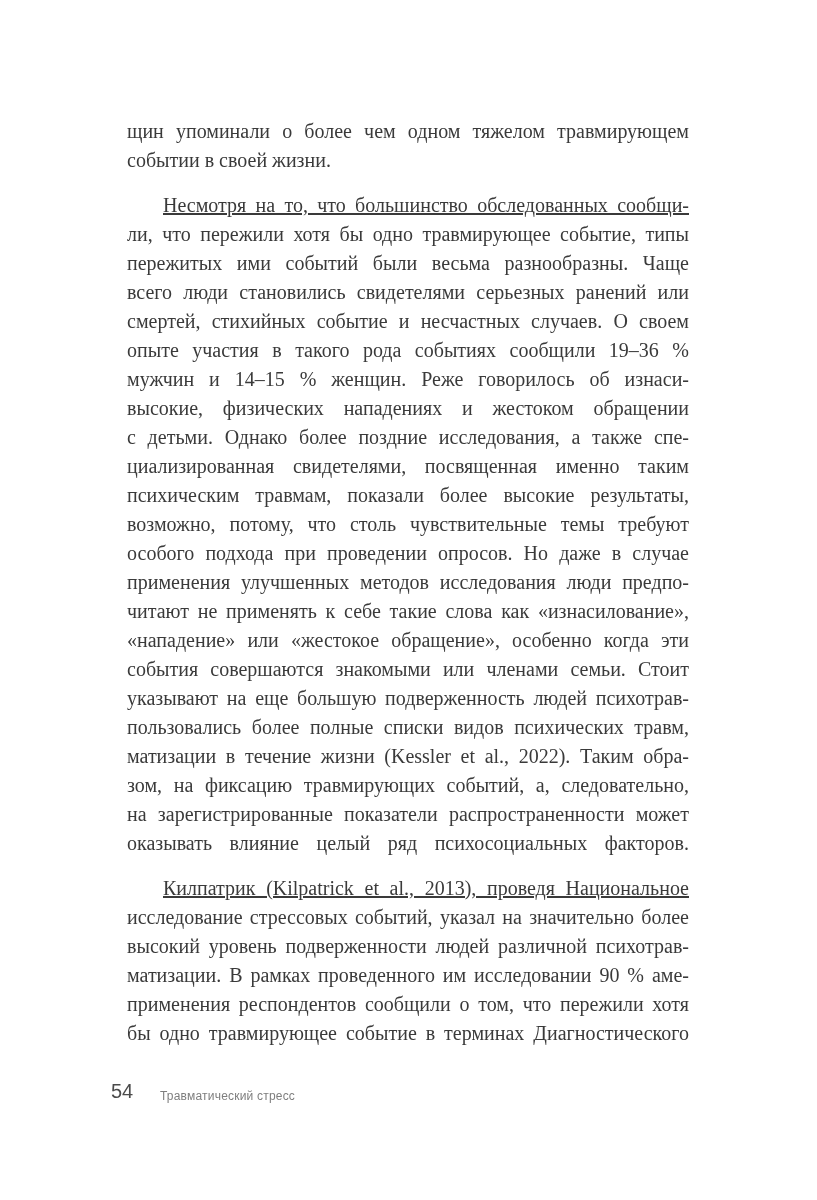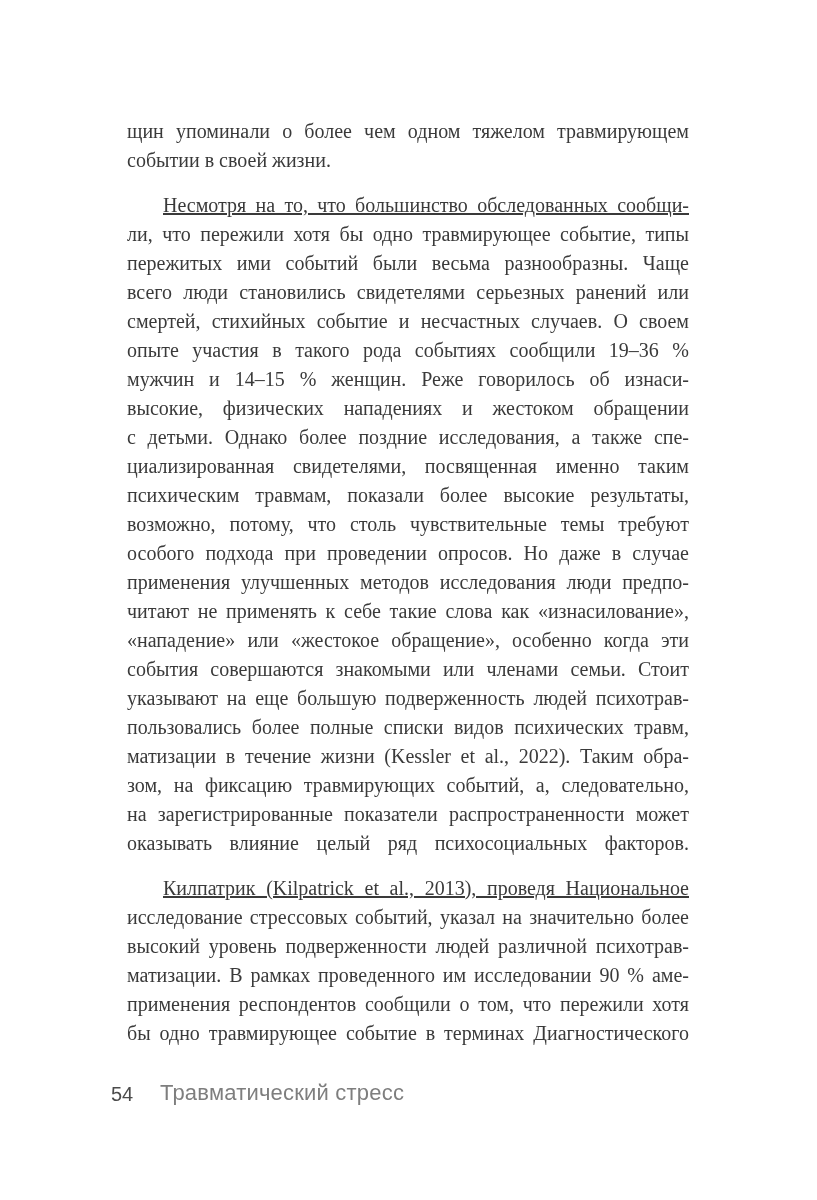--- a/index.html
+++ b/index.html
@@ -47,21 +47,21 @@
     align-items: flex-end;
     font-family: "Liberation Sans", "DejaVu Sans", sans-serif;
   }
   .page-number {
     font-size: 20px;
     font-weight: 500;
     color: #4b4b4b;
     min-width: 49px;
   }
   .running-title {
-    font-size: 22px;
+    font-size: 12px;
     color: #7e7e7e;
     letter-spacing: 0.2px;
   }
 </style>
 </head>
 <body>
 
 <div class="page">
 
   <div class="text-block">

